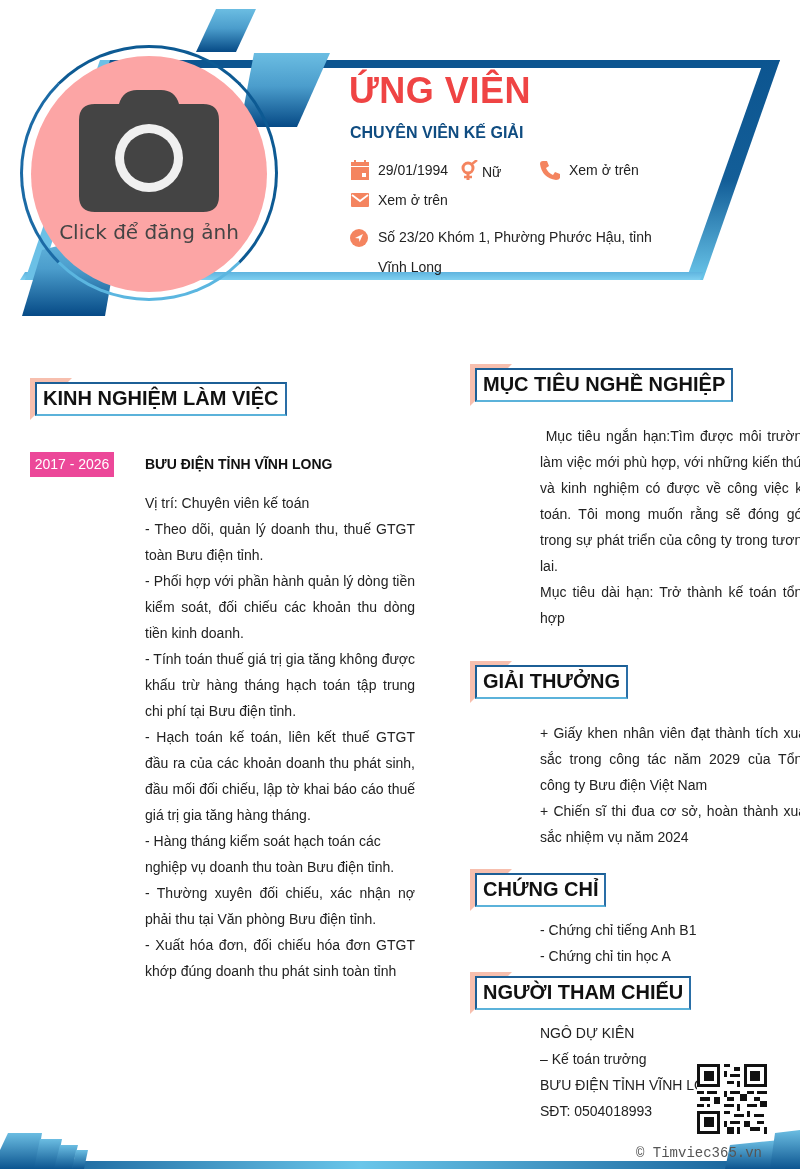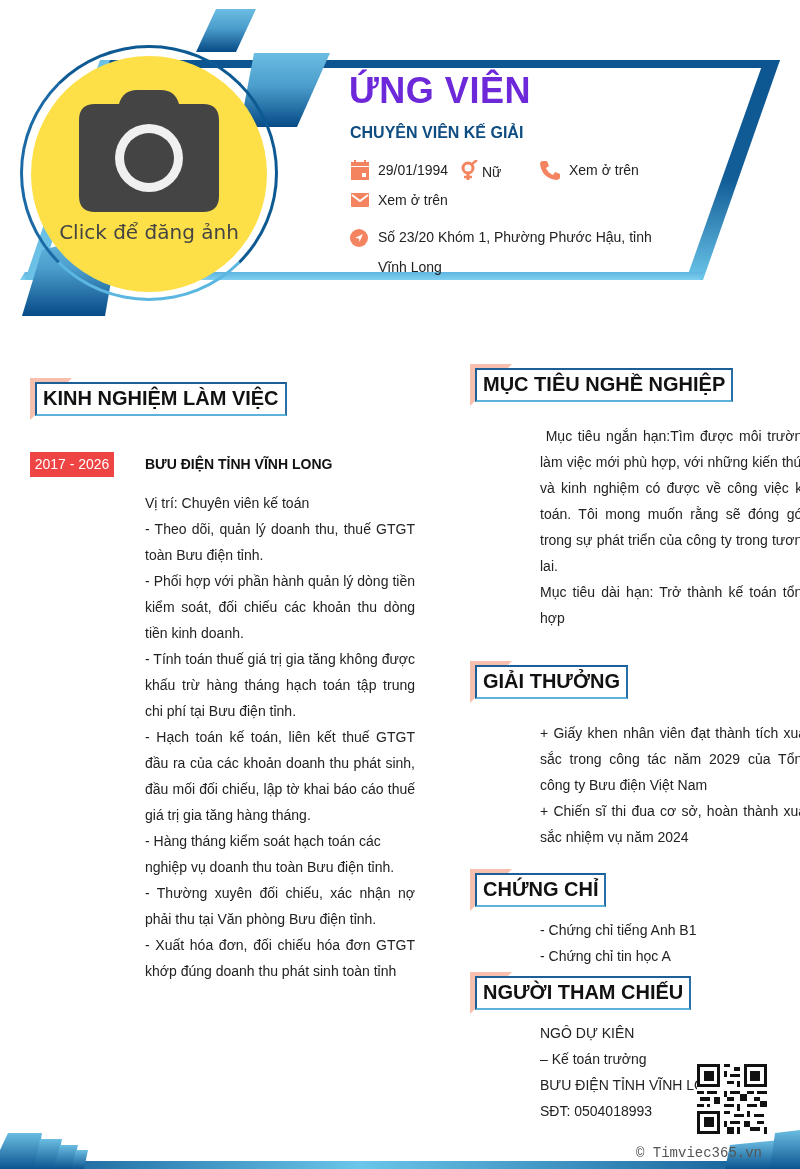--- a/index.html
+++ b/index.html
@@ -12,51 +12,51 @@
   .deco svg { position: absolute; left: 0; top: 0; }
 
   
   .avatar-ring {
     position: absolute; left: 20px; top: 45px; width: 258px; height: 256px;
     border-radius: 50%; border: 3px solid #0d5a93;
     border-bottom-color: #5bb6e0; border-left-color: #1b6aa5;
   }
   .avatar {
     position: absolute; left: 31px; top: 56px; width: 236px; height: 236px;
-    border-radius: 50%; background: #fde047; cursor: pointer;
+    border-radius: 50%; background: #fca5a5; cursor: pointer;
   }
   .avatar .cam { position: absolute; left: 48px; top: 34px; }
   .avatar .cap {
     position: absolute; left: 0; right: 0; top: 164px; text-align: center;
     font-family: "DejaVu Sans", sans-serif; font-size: 20px; color: #444;
   }
 
   
-  .name { left: 349px; top: 70px; font-size: 36px; font-weight: bold; color: #6d28d9; letter-spacing: 0.5px; }
+  .name { left: 349px; top: 70px; font-size: 36px; font-weight: bold; color: #ef4444; letter-spacing: 0.5px; }
   .title { left: 350px; top: 124px; font-size: 16px; font-weight: bold; color: #0f4c81; }
   .info { font-size: 14px; color: #222; display: flex; align-items: center; }
   .info .ico { width: 20px; height: 20px; margin-right: 8px; display: inline-flex; align-items: center; justify-content: center; }
   .addr { left: 350px; top: 222px; width: 330px; font-size: 14px; line-height: 30px; color: #222; display: flex; }
   .addr .ico { width: 20px; flex: 0 0 20px; margin-right: 8px; margin-top: 5px; height: 20px; }
 
   
   .sec-head { position: absolute; }
   .sec-head .tri {
     position: absolute; left: 0; top: 0; width: 0; height: 0;
     border-top: 42px solid #f7bfae; border-right: 42px solid transparent;
   }
   .sec-head .box {
     position: absolute; left: 5px; top: 4px; background: #fff;
     border: 2px solid #1c5f96; border-bottom-color: #5bb2da; border-right-color: #2a6ea6;
     padding: 3px 6px 4px 6px; font-size: 20px; font-weight: bold; color: #111; white-space: nowrap;
   }
 
   
   .years {
-    left: 30px; top: 452px; width: 84px; height: 25px; background: #ef4444;
+    left: 30px; top: 452px; width: 84px; height: 25px; background: #ec4899;
     color: #fff; font-size: 14px; line-height: 25px; text-align: center;
   }
   .company { left: 145px; top: 456px; font-size: 14px; font-weight: bold; color: #111; }
   .exp { left: 145px; top: 490px; width: 270px; font-size: 14px; line-height: 26px; color: #222; text-align: justify; }
   .exp p { margin: 0; }
 
   
   .rtext { left: 492px; width: 270px; font-size: 14px; line-height: 26px; color: #222; text-align: justify; margin-left: 48px; }
   .rtext p { margin: 0; }
 

